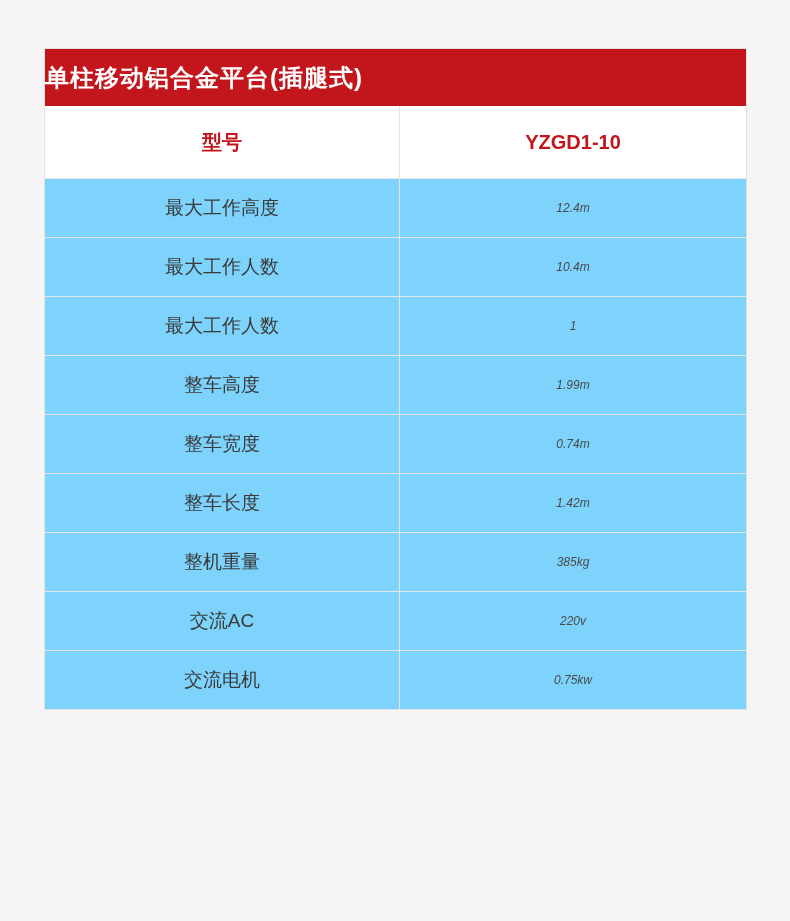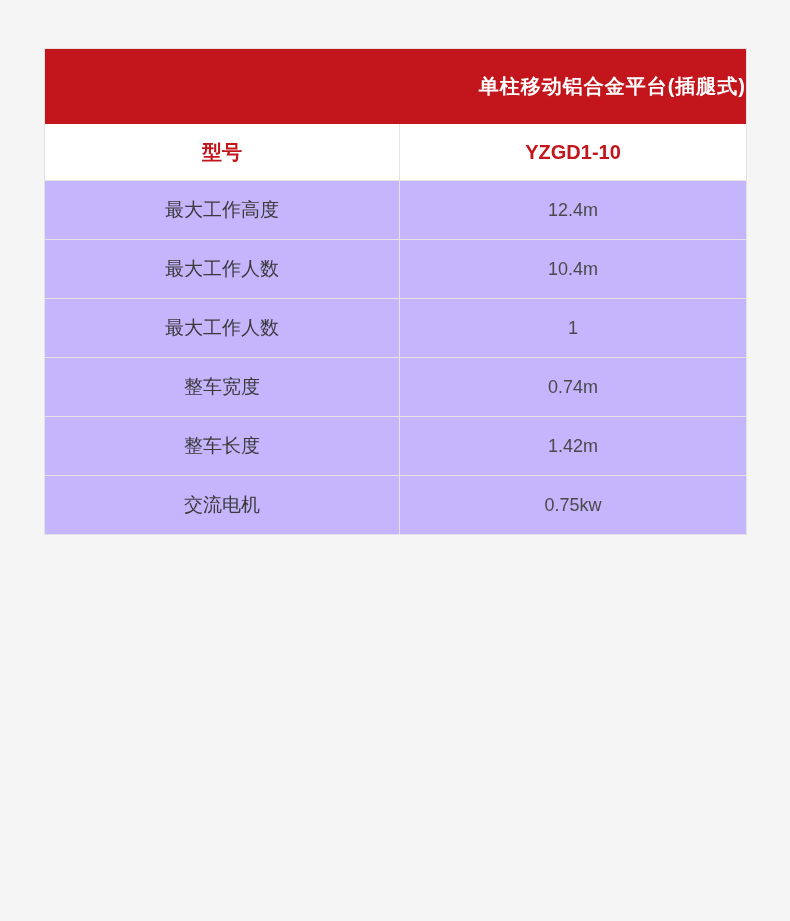--- a/index.html
+++ b/index.html
@@ -26,56 +26,57 @@
     table-layout: fixed;
     background: #ffffff;
     border: 1px solid #e2e2e2;
   }
   .spec-table col.col-label { width: 355px; }
   .spec-table col.col-value { width: 347px; }
 
   .title-row td {
     background: #c3161c;
     color: #ffffff;
-    text-align: right;
-    font-size: 20px;
+    text-align: left;
+    font-size: 24px;
     font-weight: 700;
     letter-spacing: 1px;
-    height: 75px;
+    height: 57px;
     padding: 0;
     border: none;
   }
 
   .model-row td {
     height: 56px;
-    padding: 0;
+    padding: 8px;
     text-align: center;
     font-size: 20px;
     font-weight: 700;
     color: #c3161c;
     border-right: 1px solid #e4e4e4;
     border-bottom: 1px solid #e4e4e4;
     background: #ffffff;
   }
   .model-row td:last-child { border-right: none; }
 
   .spec-row td {
     height: 58px;
     padding: 0;
     text-align: center;
     font-size: 19px;
     color: #3a3a3a;
     border-right: 1px solid #e4e4e4;
     border-bottom: 1px solid #e4e4e4;
-    background: #c4b5fd;
+    background: #7dd3fc;
     font-weight: 400;
   }
   .spec-row td.value {
-    font-size: 18px;
+    font-size: 12px;
     color: #4a4a4a;
+    font-style: italic;
   }
   .spec-row td:last-child { border-right: none; }
   .spec-row:last-child td { border-bottom: none; text-align: center; }
 </style>
 </head>
 <body>
 
 <div class="page">
   <table class="spec-table">
     <colgroup>
@@ -96,26 +97,38 @@
       </tr>
       <tr class="spec-row">
         <td class="label">最大工作人数</td>
         <td class="value">10.4m</td>
       </tr>
       <tr class="spec-row">
         <td class="label">最大工作人数</td>
         <td class="value">1</td>
       </tr>
       <tr class="spec-row">
+        <td class="label">整车高度</td>
+        <td class="value">1.99m</td>
+      </tr>
+      <tr class="spec-row">
         <td class="label">整车宽度</td>
         <td class="value">0.74m</td>
       </tr>
       <tr class="spec-row">
         <td class="label">整车长度</td>
         <td class="value">1.42m</td>
+      </tr>
+      <tr class="spec-row">
+        <td class="label">整机重量</td>
+        <td class="value">385kg</td>
+      </tr>
+      <tr class="spec-row">
+        <td class="label">交流AC</td>
+        <td class="value">220v</td>
       </tr>
       <tr class="spec-row">
         <td class="label">交流电机</td>
         <td class="value">0.75kw</td>
       </tr>
     </tbody>
   </table>
 </div>
 
 </body></html>

